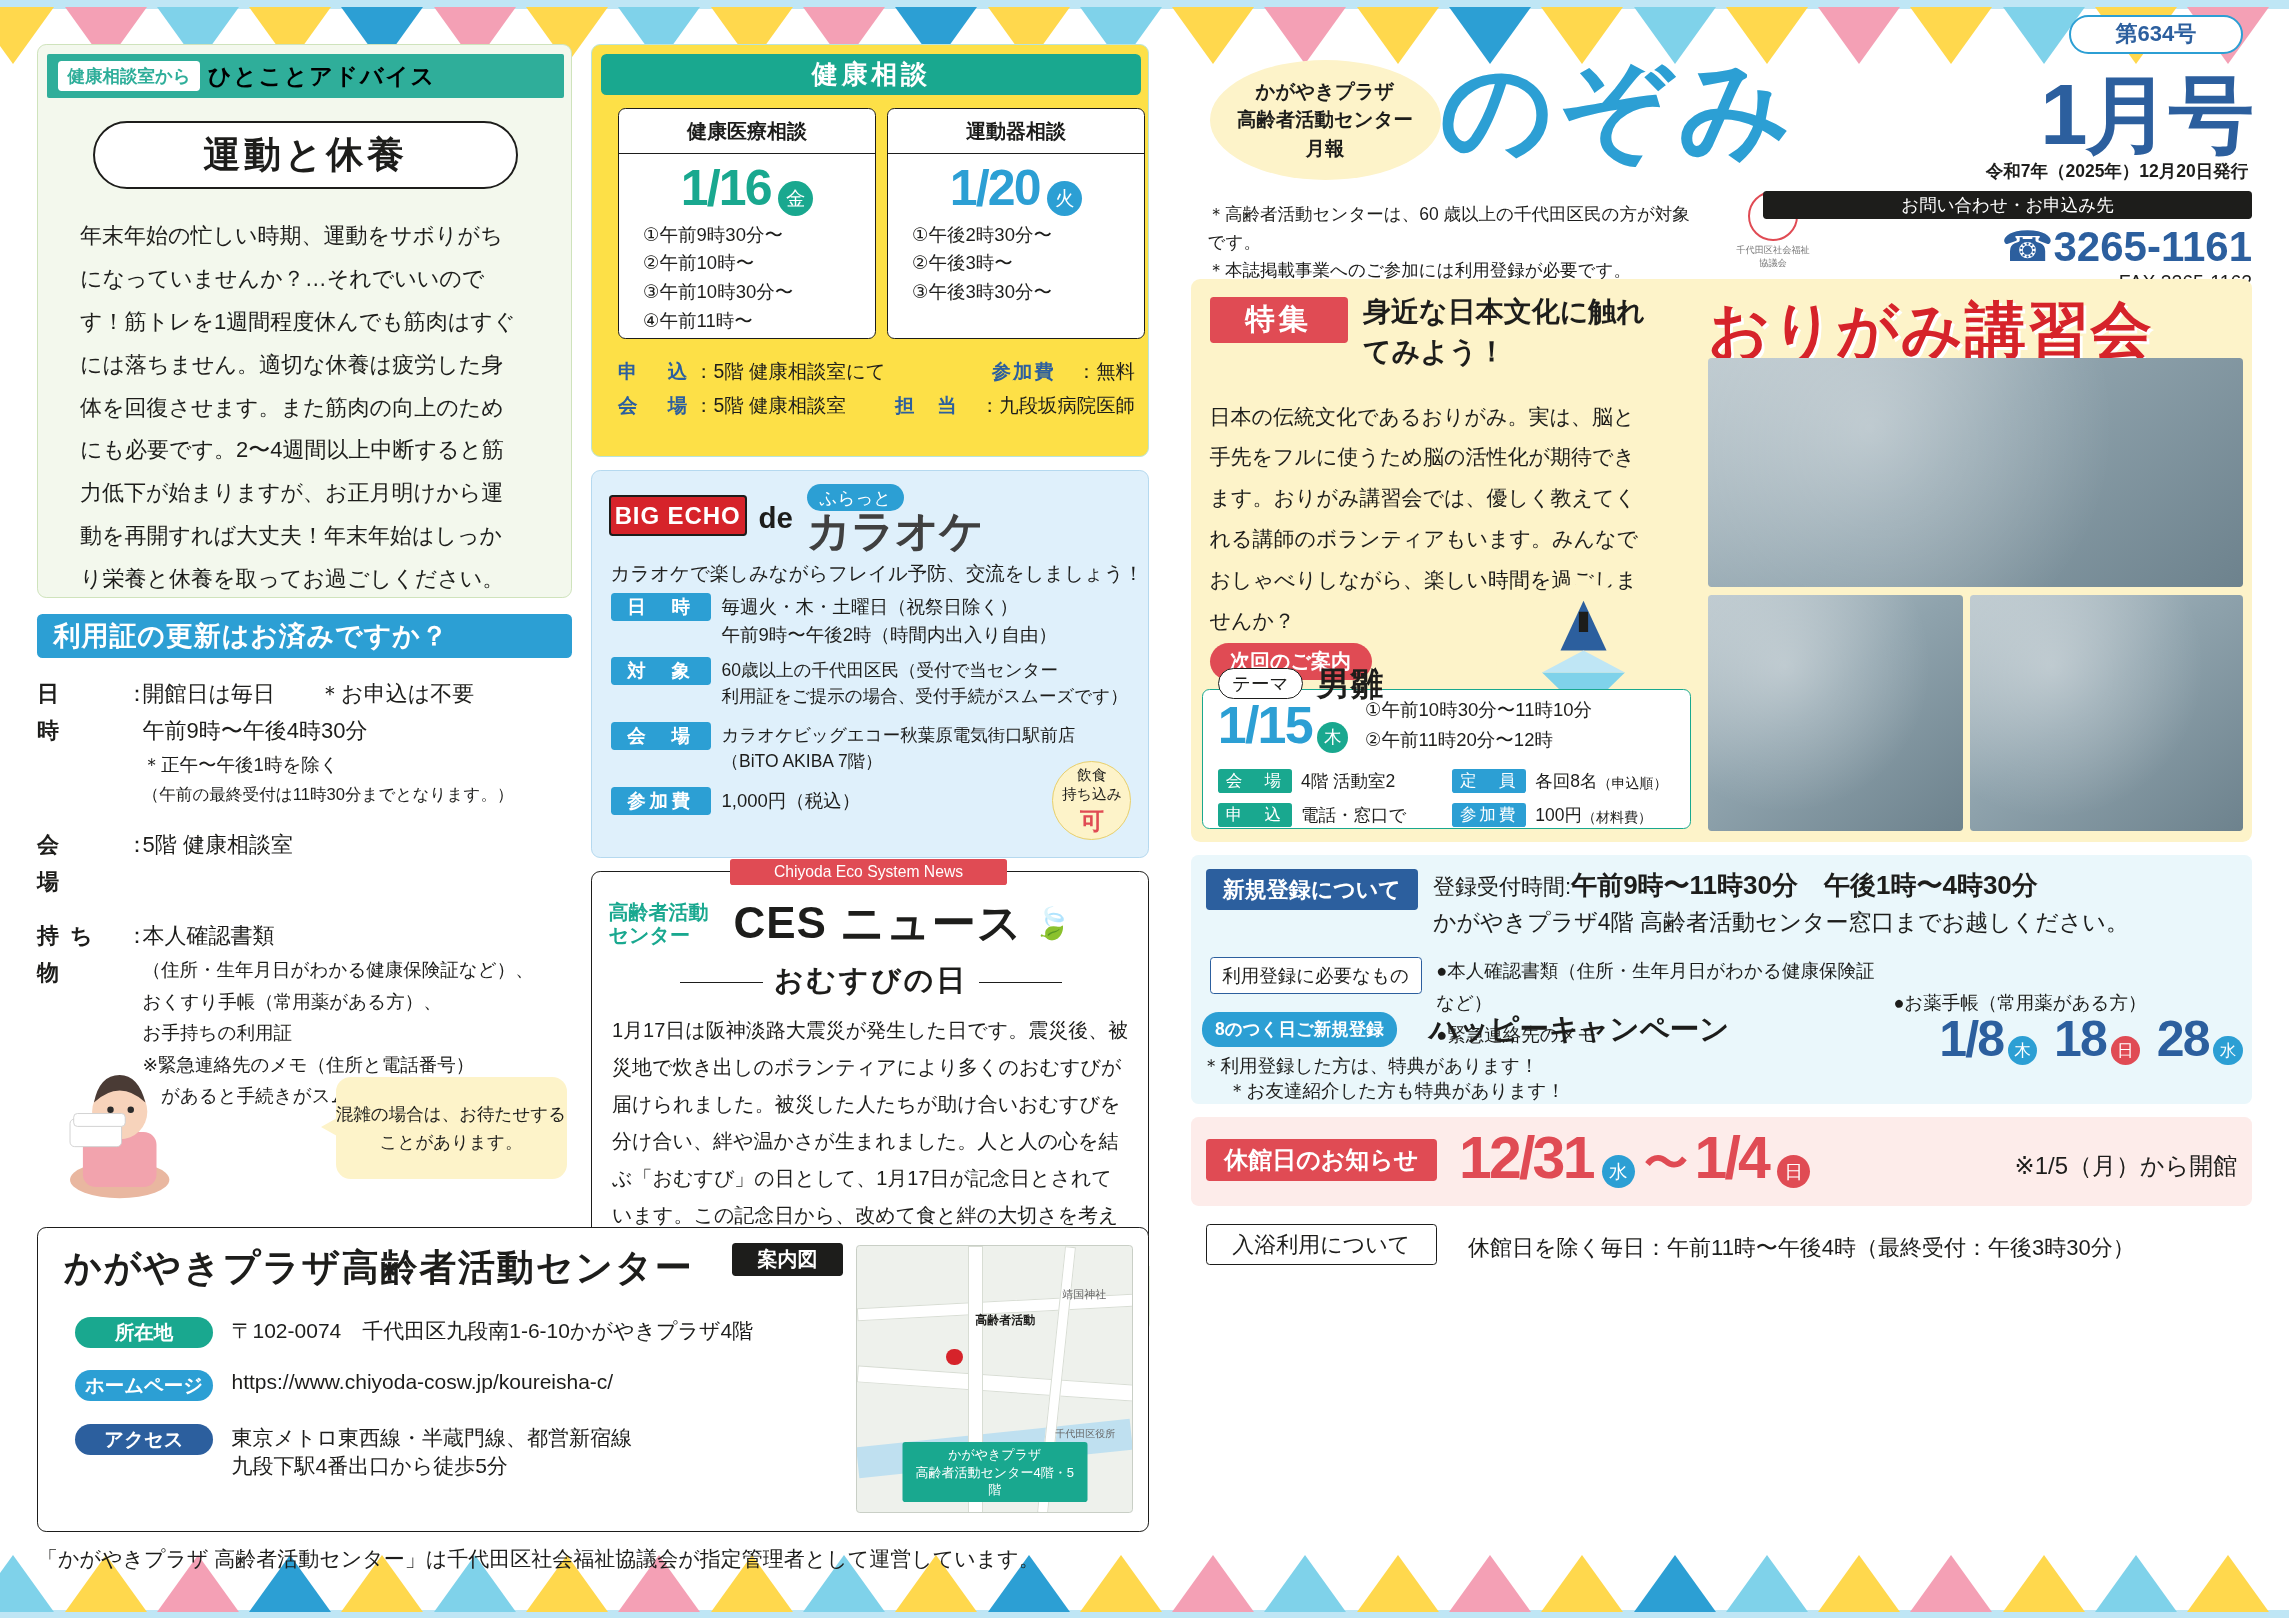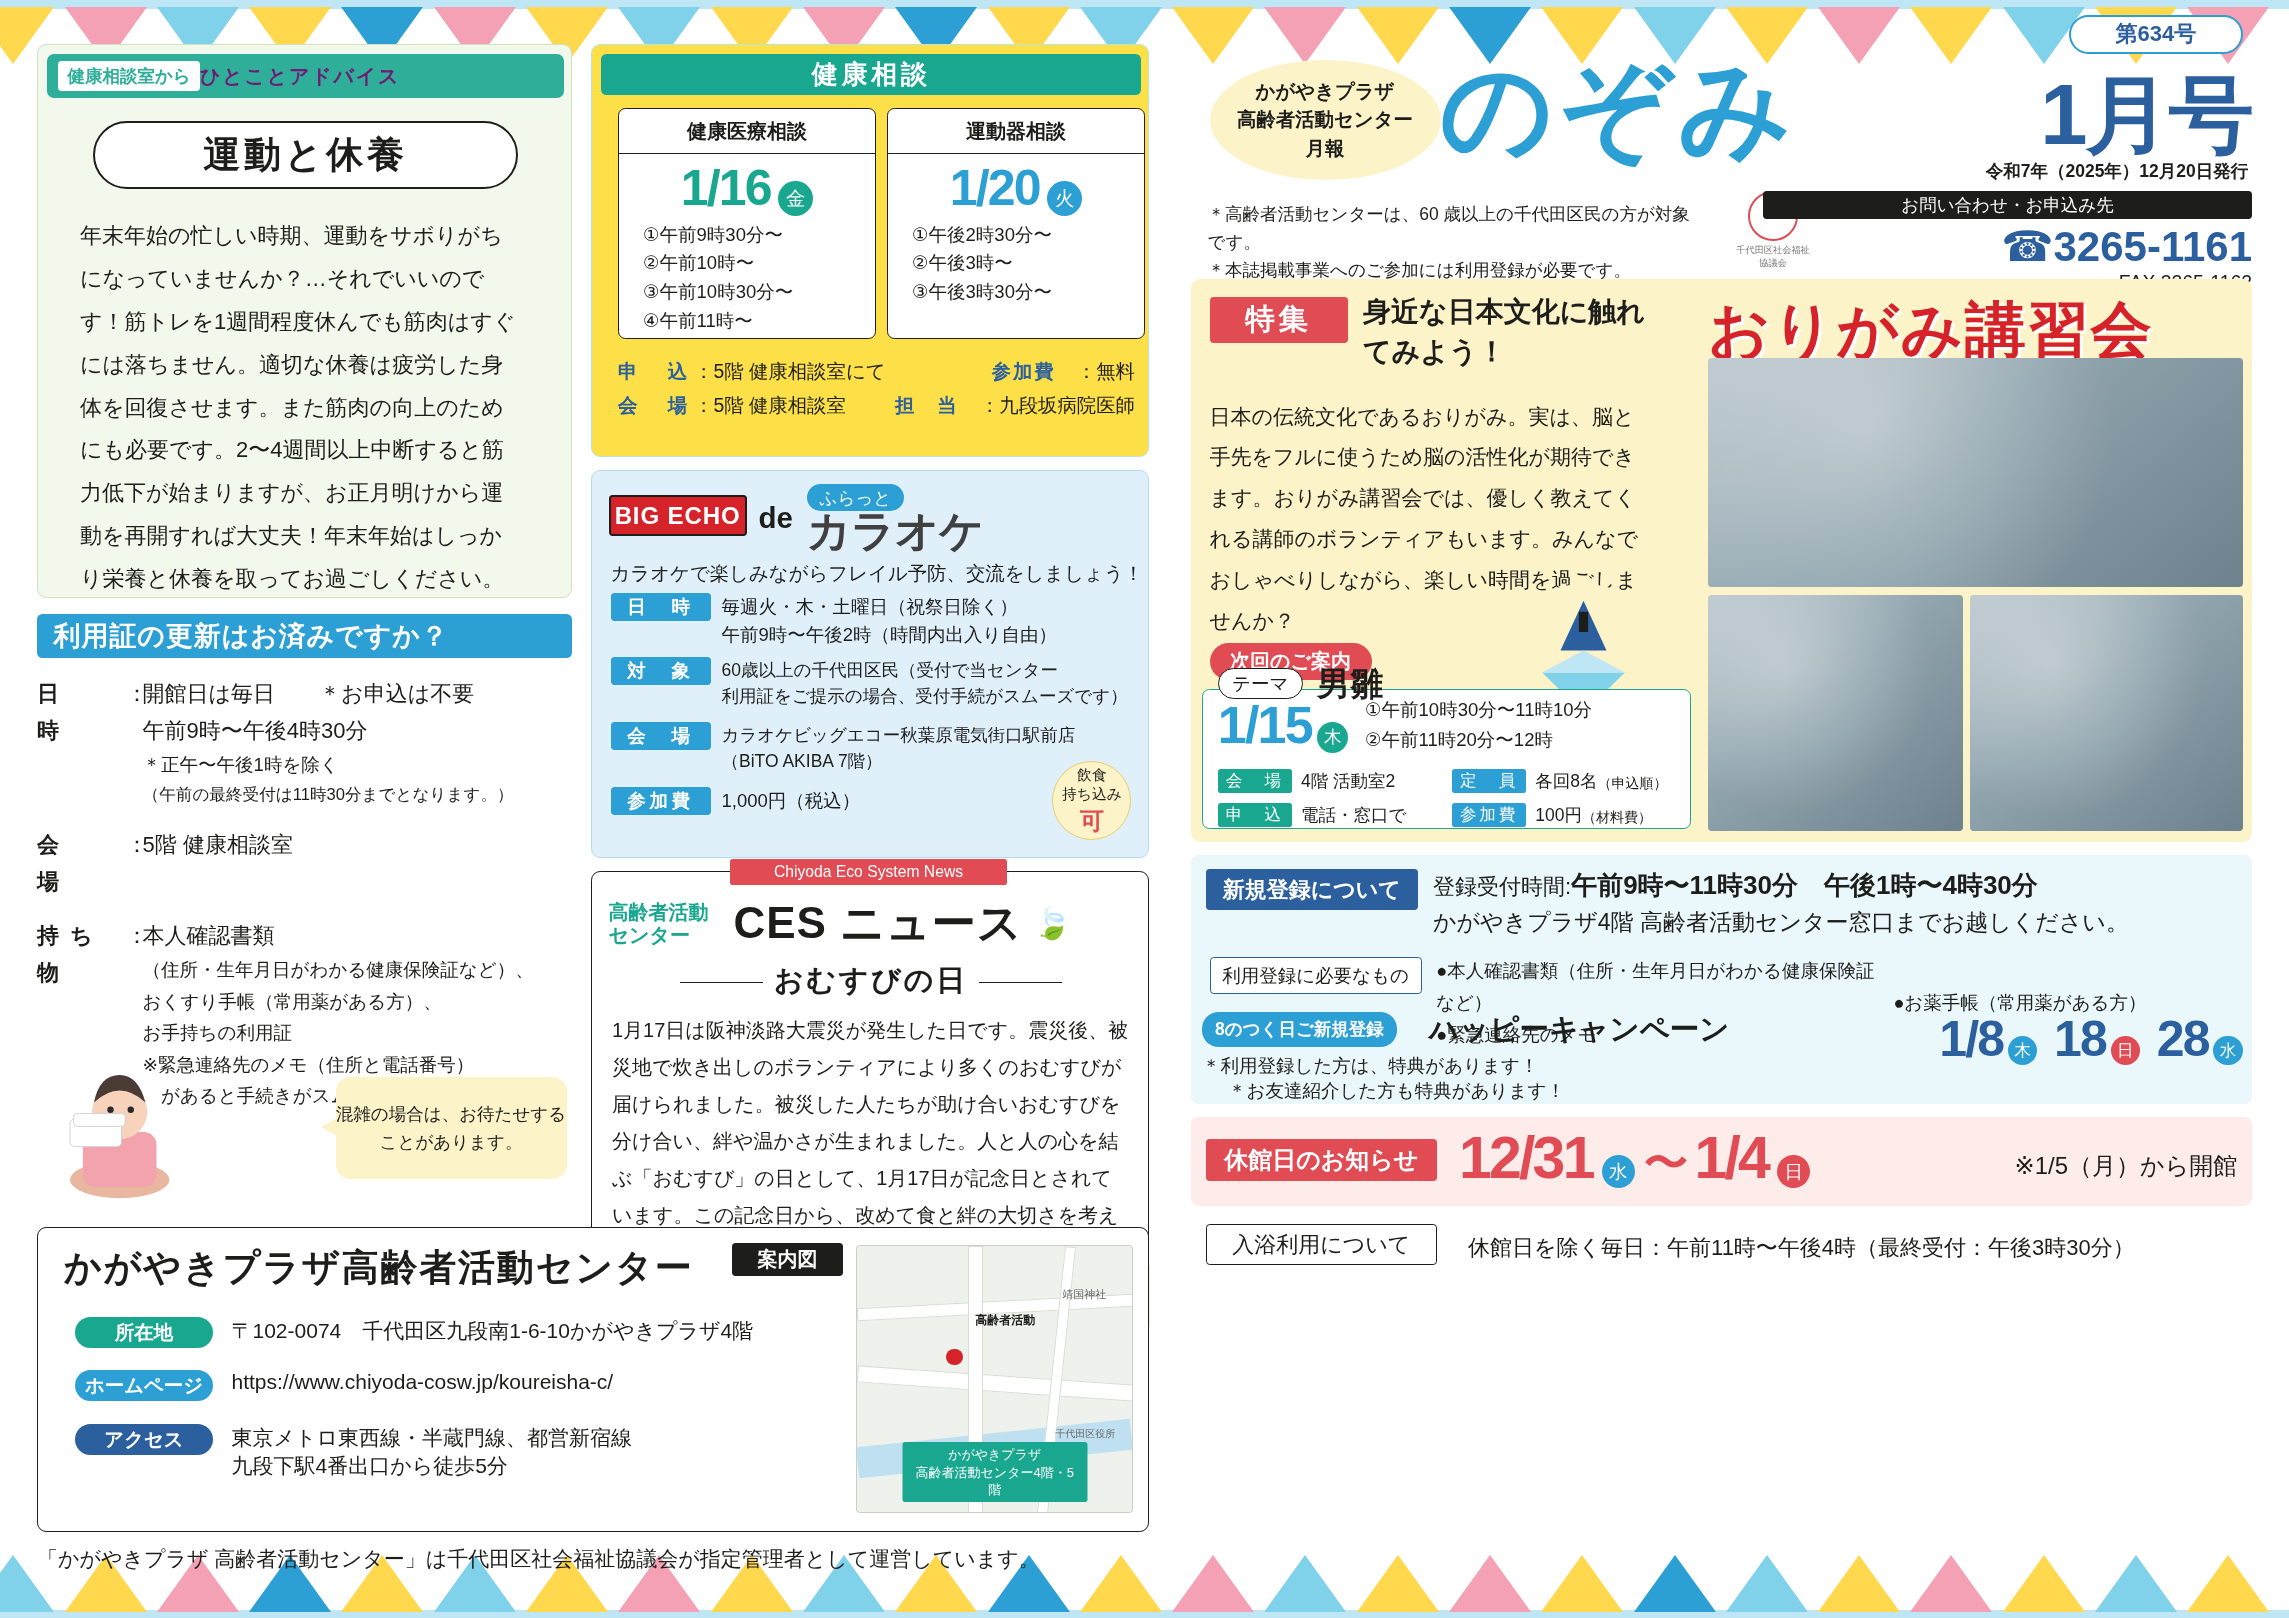--- a/index.html
+++ b/index.html
@@ -24,24 +24,24 @@
   .bunting.top .tri { top:7.4px; border-top:57px solid #ffd84d; }
   .bunting.bottom .tri { bottom:7.4px; border-bottom:57px solid #ffd84d; }
 
   
   #left-page { position:absolute; left:37px; top:44px; width:1112px; height:1514px; }
 
   
   #advice-panel { position:absolute; left:0; top:0; width:535px; height:554px;
                   background:#f3f8ed; border-radius:9.2px; border:1.8px solid #cfe3bc; overflow:hidden; }
   #advice-head { position:absolute; left:9.2px; top:9.2px; width:517px; height:44px;
-                 background:#2fae9a; border-radius:7px; display:flex; align-items:center; }
+                 background:#2fae9a; border-radius:2px; display:flex; align-items:center; }
   #advice-head .sub { background:#fff; color:#2fae9a; font-size:17.5px; font-weight:bold;
                       border-radius:3.7px; padding:2.8px 9.2px; margin-left:11px; }
-  #advice-head .main { color:#701a75; font-size:20px; font-weight:bold; margin-left:0; letter-spacing:1.8px; }
+  #advice-head .main { color:#000000; font-size:23px; font-weight:bold; margin-left:8px; letter-spacing:1.8px; }
   #advice-title { position:absolute; left:55px; top:76px; width:425px; height:68px;
                   background:#fff; border:2.8px solid #1d1d1b; border-radius:37px;
                   display:flex; align-items:center; justify-content:center;
                   font-size:37px; font-weight:bold; letter-spacing:3.7px; }
   #advice-body { position:absolute; left:42px; top:170px; width:443px; font-size:22px; line-height:1.95; }
 
   
   #renewal-panel { position:absolute; left:0; top:570px; width:535px; height:593px;
                    background:#ffffff; }
   #renewal-head { width:535px; height:44px; background:#2c9fd4; border-radius:5.5px;

